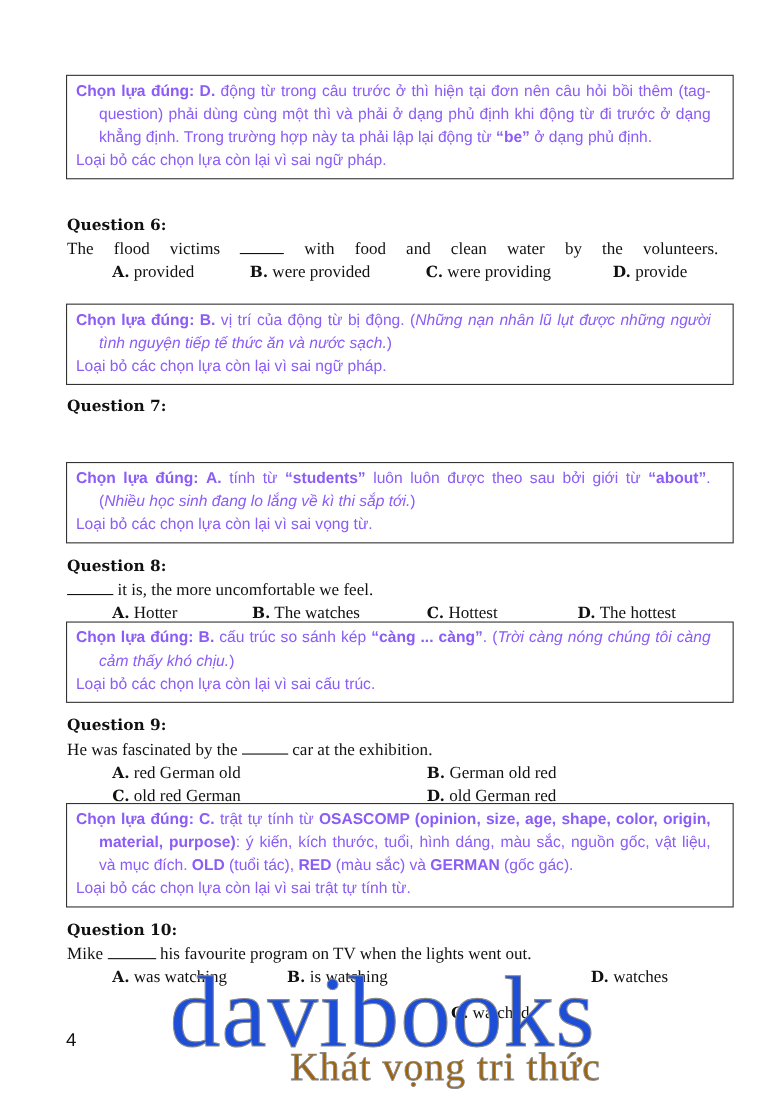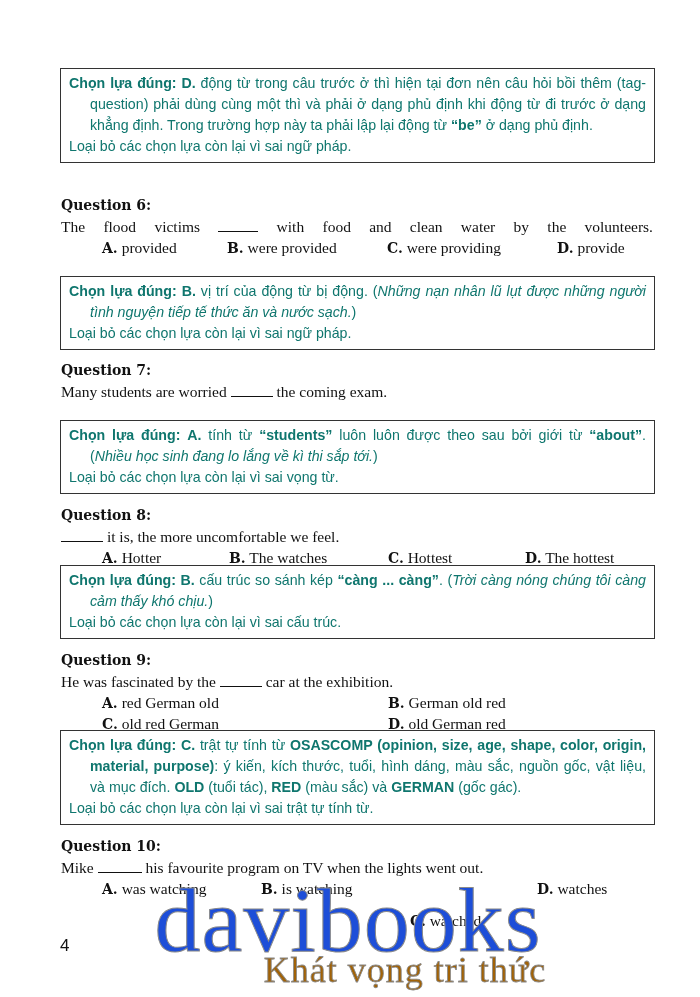--- a/index.html
+++ b/index.html
@@ -3,23 +3,23 @@
 <meta charset="utf-8">
 <style>
   html, body { margin: 0; padding: 0; }
   body {
     width: 700px; height: 997px; background: #ffffff; position: relative; overflow: hidden;
     color: #111;
   }
   .page { position: absolute; left: 0; top: 0; width: 700px; height: 997px; }
   .box {
     position: absolute; left: 60px; width: 577px;
-    border: 1.5px solid #333; padding: 4px 8px 5px 8px;
+    border: 1.5px solid #333; padding: 4px 20px 5px 8px;
     font-family: "Liberation Sans", sans-serif; font-size: 14.2px; line-height: 21px;
-    color: #0f766e; box-sizing: content-box;
+    color: #8b5cf6; box-sizing: content-box;
   }
   .box p { margin: 0; }
   .box .ans { text-indent: -21px; padding-left: 21px; text-align: justify; }
   .b { font-weight: bold; }
   .i { font-style: italic; }
   .q {
     position: absolute; left: 61px; width: 592px;
     font-family: "Liberation Serif", serif; font-size: 15.5px; line-height: 21px; color: #111;
   }
   .q .qlabel { font-weight: bold; font-family: "DejaVu Serif", serif; font-size: 14px; }
@@ -70,21 +70,20 @@
   </div>
 
   <div class="box" style="top:276px;">
     <p class="ans"><span class="b">Chọn lựa đúng:</span> <span class="b">B.</span><span> vị trí của động từ bị động. (</span><span class="i">Những nạn nhân lũ lụt được những người tình nguyện tiếp tế thức ăn và nước sạch.</span><span>)</span></p>
     <p>Loại bỏ các chọn lựa còn lại vì sai ngữ pháp.</p>
   </div>
 
   <div class="q" style="top:360px;">
     <div class="stem">
       <span class="qlabel" style="width:104px;">Question 7:</span>
-      <span class="qtext"><span>Many students are worried </span><span class="blank" style="width:42px;"></span><span> the coming exam.</span></span>
     </div>
   </div>
 
   <div class="box" style="top:420px;">
     <p class="ans"><span class="b">Chọn lựa đúng:</span> <span class="b">A.</span><span> tính từ </span><span class="b">“students”</span><span> luôn luôn được theo sau bởi giới từ </span><span class="b">“about”</span><span>. (</span><span class="i">Nhiều học sinh đang lo lắng về kì thi sắp tới.</span><span>)</span></p>
     <p>Loại bỏ các chọn lựa còn lại vì sai vọng từ.</p>
   </div>
 
   <div class="q" style="top:505px;">
     <div class="stem">

